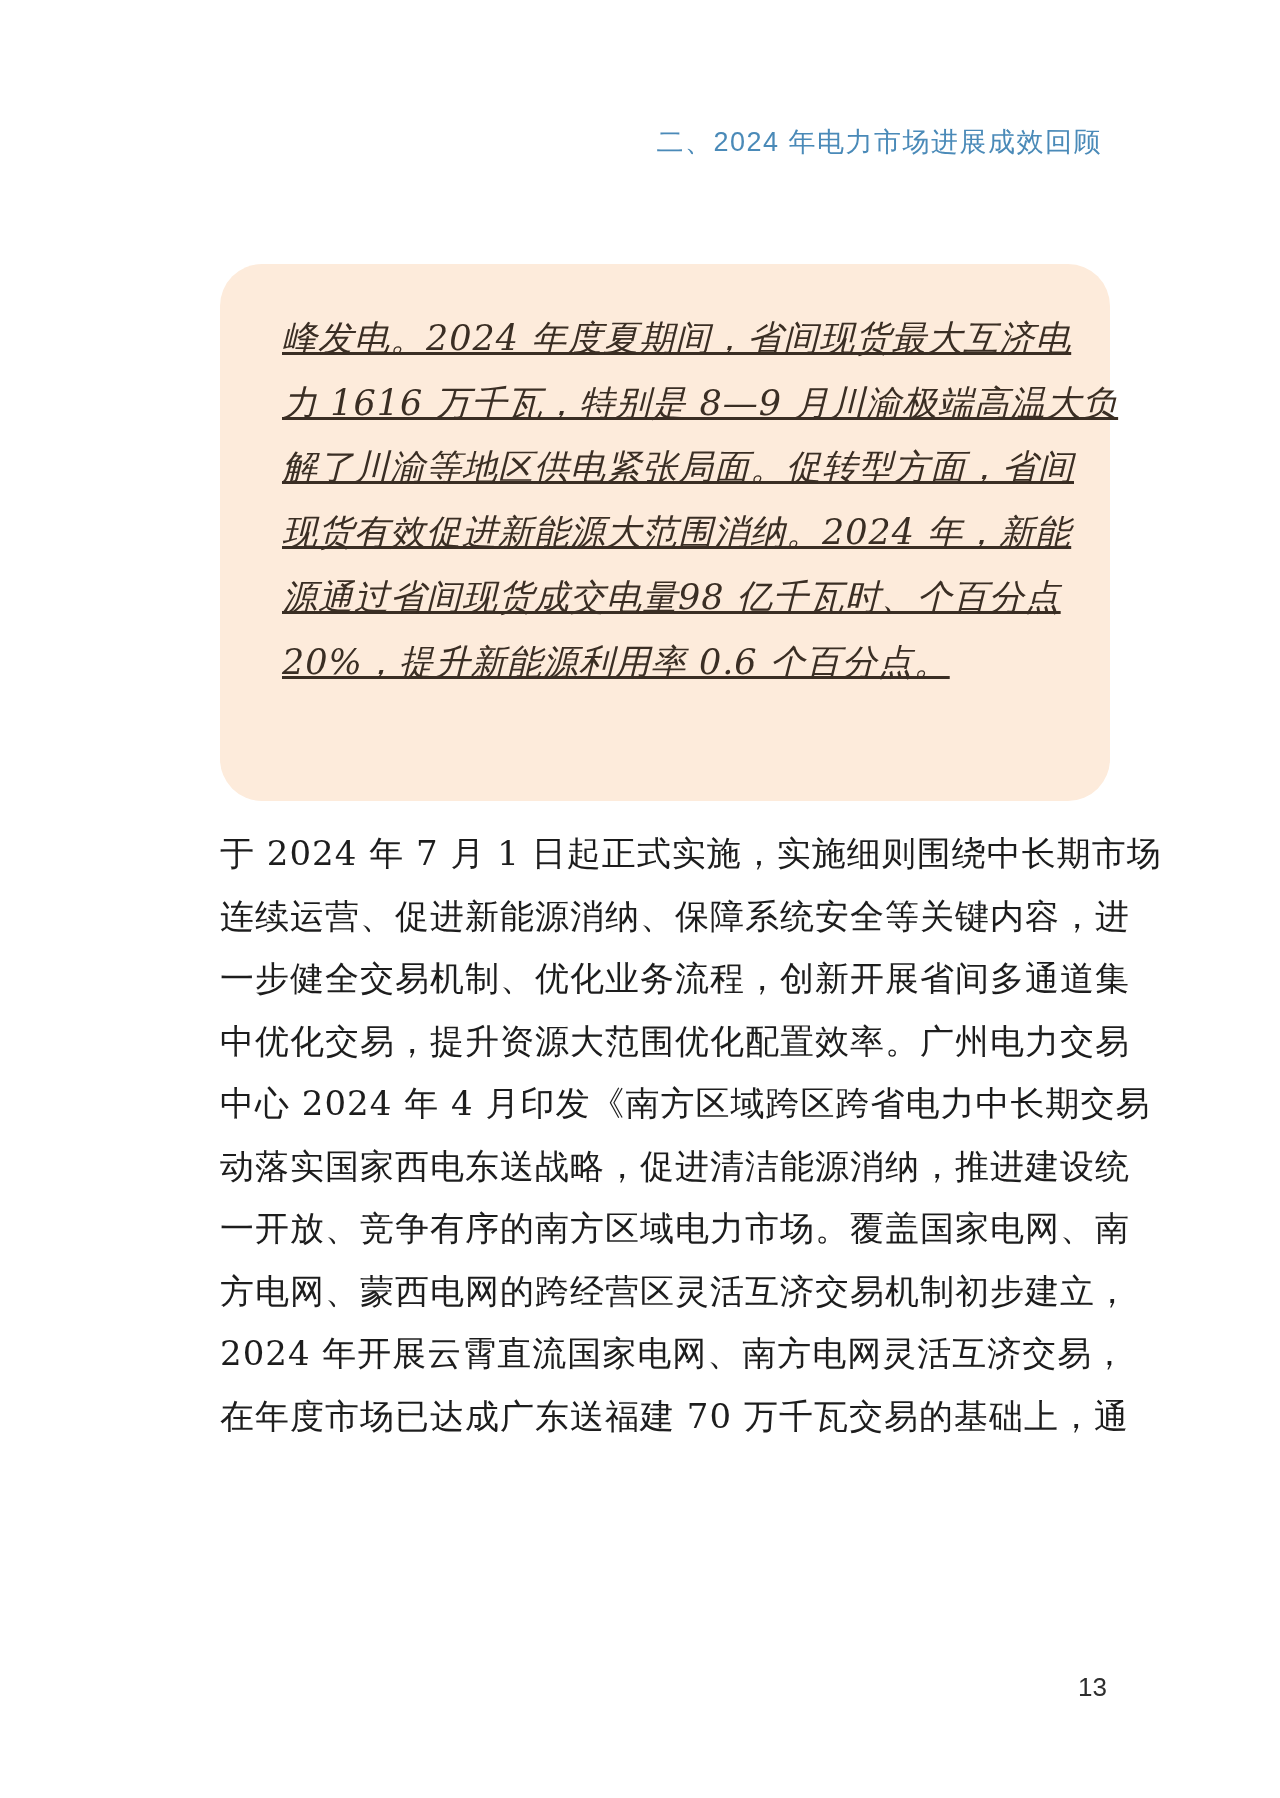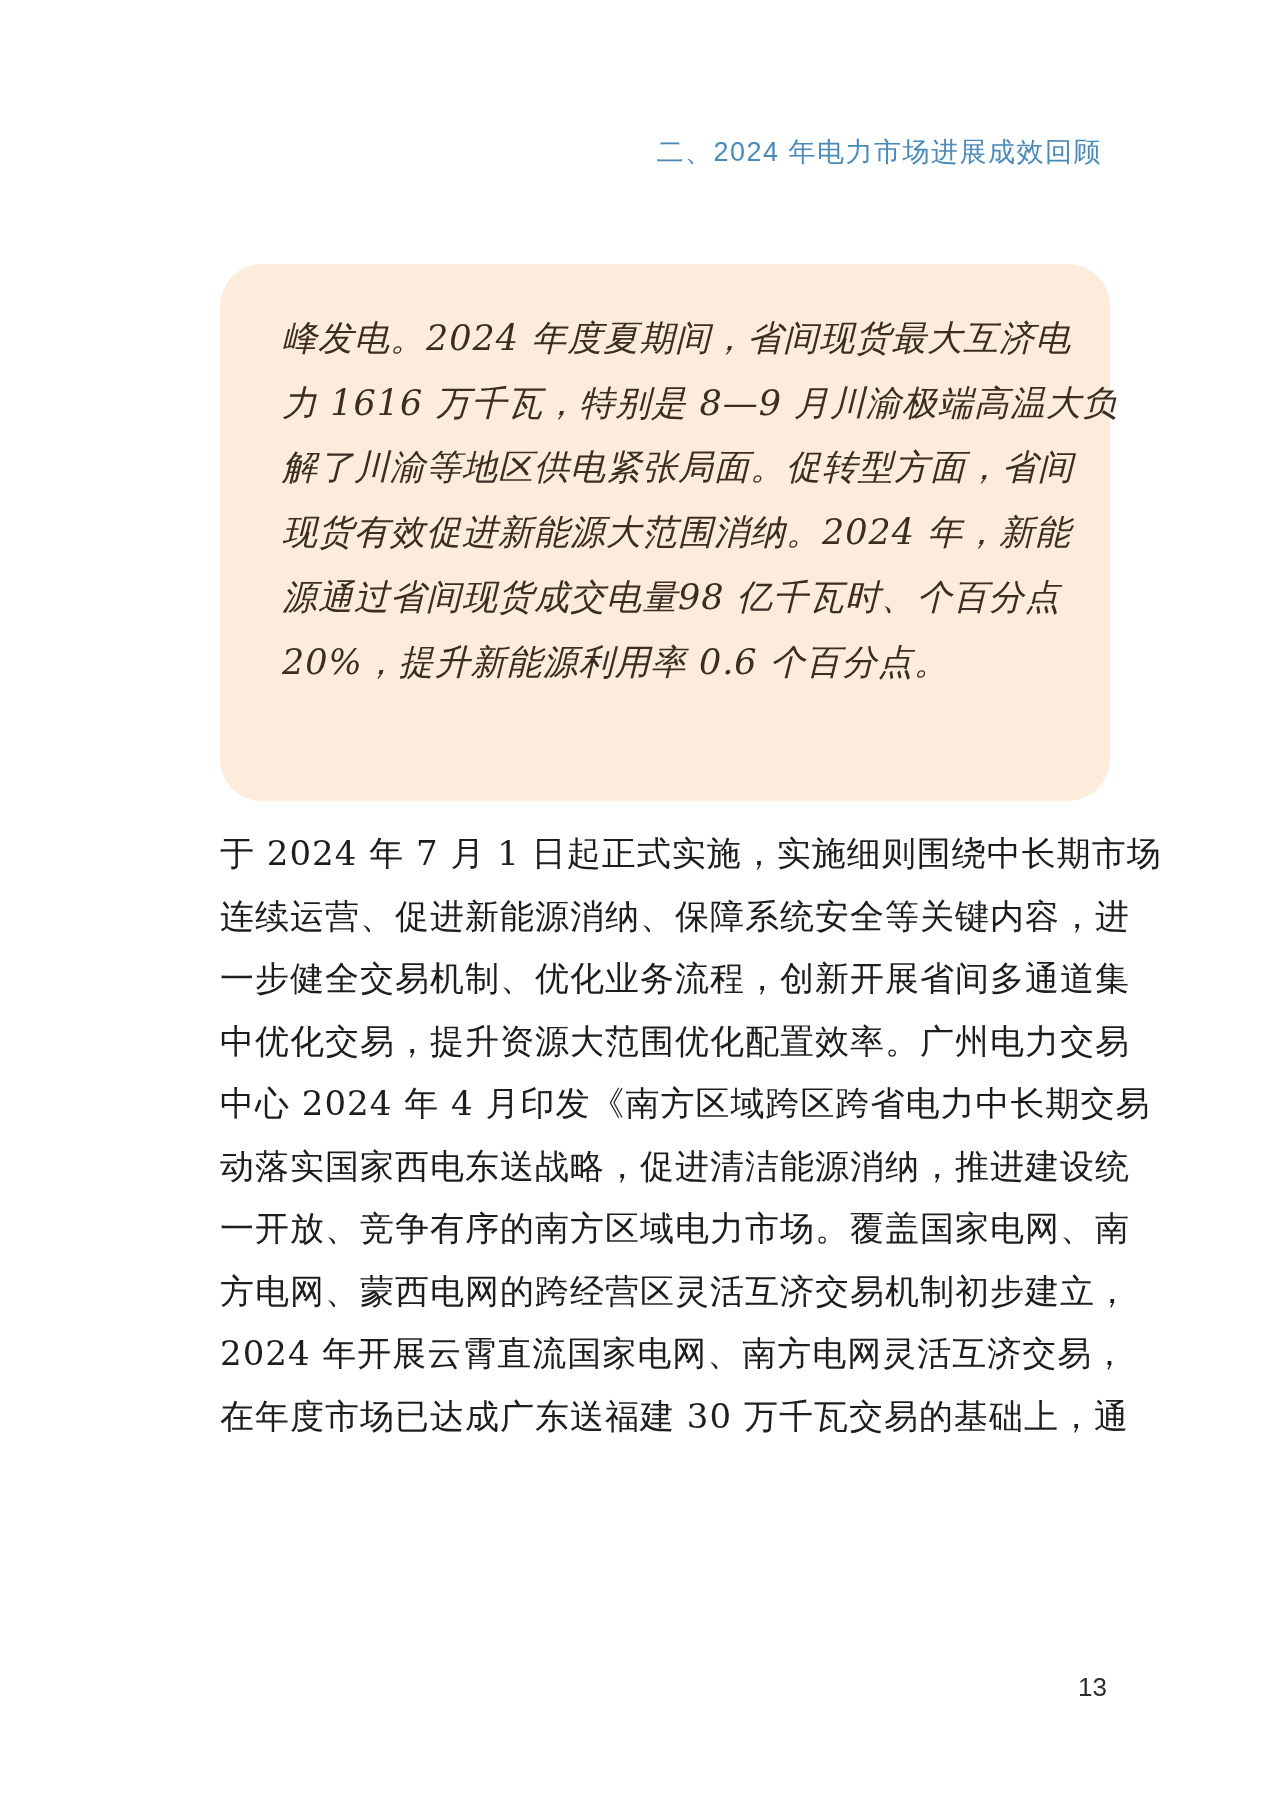--- a/index.html
+++ b/index.html
@@ -10,21 +10,21 @@
   .page {
     position: relative;
     width: 1280px;
     height: 1798px;
     background: #ffffff;
     overflow: hidden;
     font-family: "DejaVu Serif", serif;
   }
   .header {
     position: absolute;
-    top: 134px;
+    top: 124px;
     right: 178px;
     font-family: "Liberation Sans", sans-serif;
     font-size: 27px;
     letter-spacing: 1.5px;
     color: var(--accent-blue, #4a8ab8);
     white-space: nowrap;
   }
   .callout {
     position: absolute;
     left: 220px;
@@ -41,20 +41,21 @@
     right: 30px;
     font-family: "DejaVu Serif", serif;
     font-style: italic;
     font-size: 35px;
     line-height: 64.7px;
     letter-spacing: 1px;
     color: var(--callout-fg, #3a2e24);
   }
   .callout-lines .line {
     white-space: nowrap;
+    text-decoration: underline;
   }
   .para {
     position: absolute;
     left: 220px;
     top: 822px;
     width: 900px;
     font-family: "DejaVu Serif", serif;
     font-size: 34px;
     line-height: 62.5px;
     letter-spacing: 1px;
@@ -104,19 +105,19 @@
     <div>
         <div class="line">于 2024 年 7 月 1 日起正式实施，实施细则围绕中长期市场</div>
         <div class="line">连续运营、促进新能源消纳、保障系统安全等关键内容，进</div>
         <div class="line">一步健全交易机制、优化业务流程，创新开展省间多通道集</div>
         <div class="line">中优化交易，提升资源大范围优化配置效率。广州电力交易</div>
         <div class="line">中心 2024 年 4 月印发《南方区域跨区跨省电力中长期交易</div>
         <div class="line">动落实国家西电东送战略，促进清洁能源消纳，推进建设统</div>
         <div class="line">一开放、竞争有序的南方区域电力市场。覆盖国家电网、南</div>
         <div class="line">方电网、蒙西电网的跨经营区灵活互济交易机制初步建立，</div>
         <div class="line">2024 年开展云霄直流国家电网、南方电网灵活互济交易，</div>
-        <div class="line">在年度市场已达成广东送福建 30 万千瓦交易的基础上，通</div>
+        <div class="line">在年度市场已达成广东送福建 70 万千瓦交易的基础上，通</div>
       </div>
   </div>
 
   <div class="page-number">13</div>
 
 </div>
 
 </body></html>

